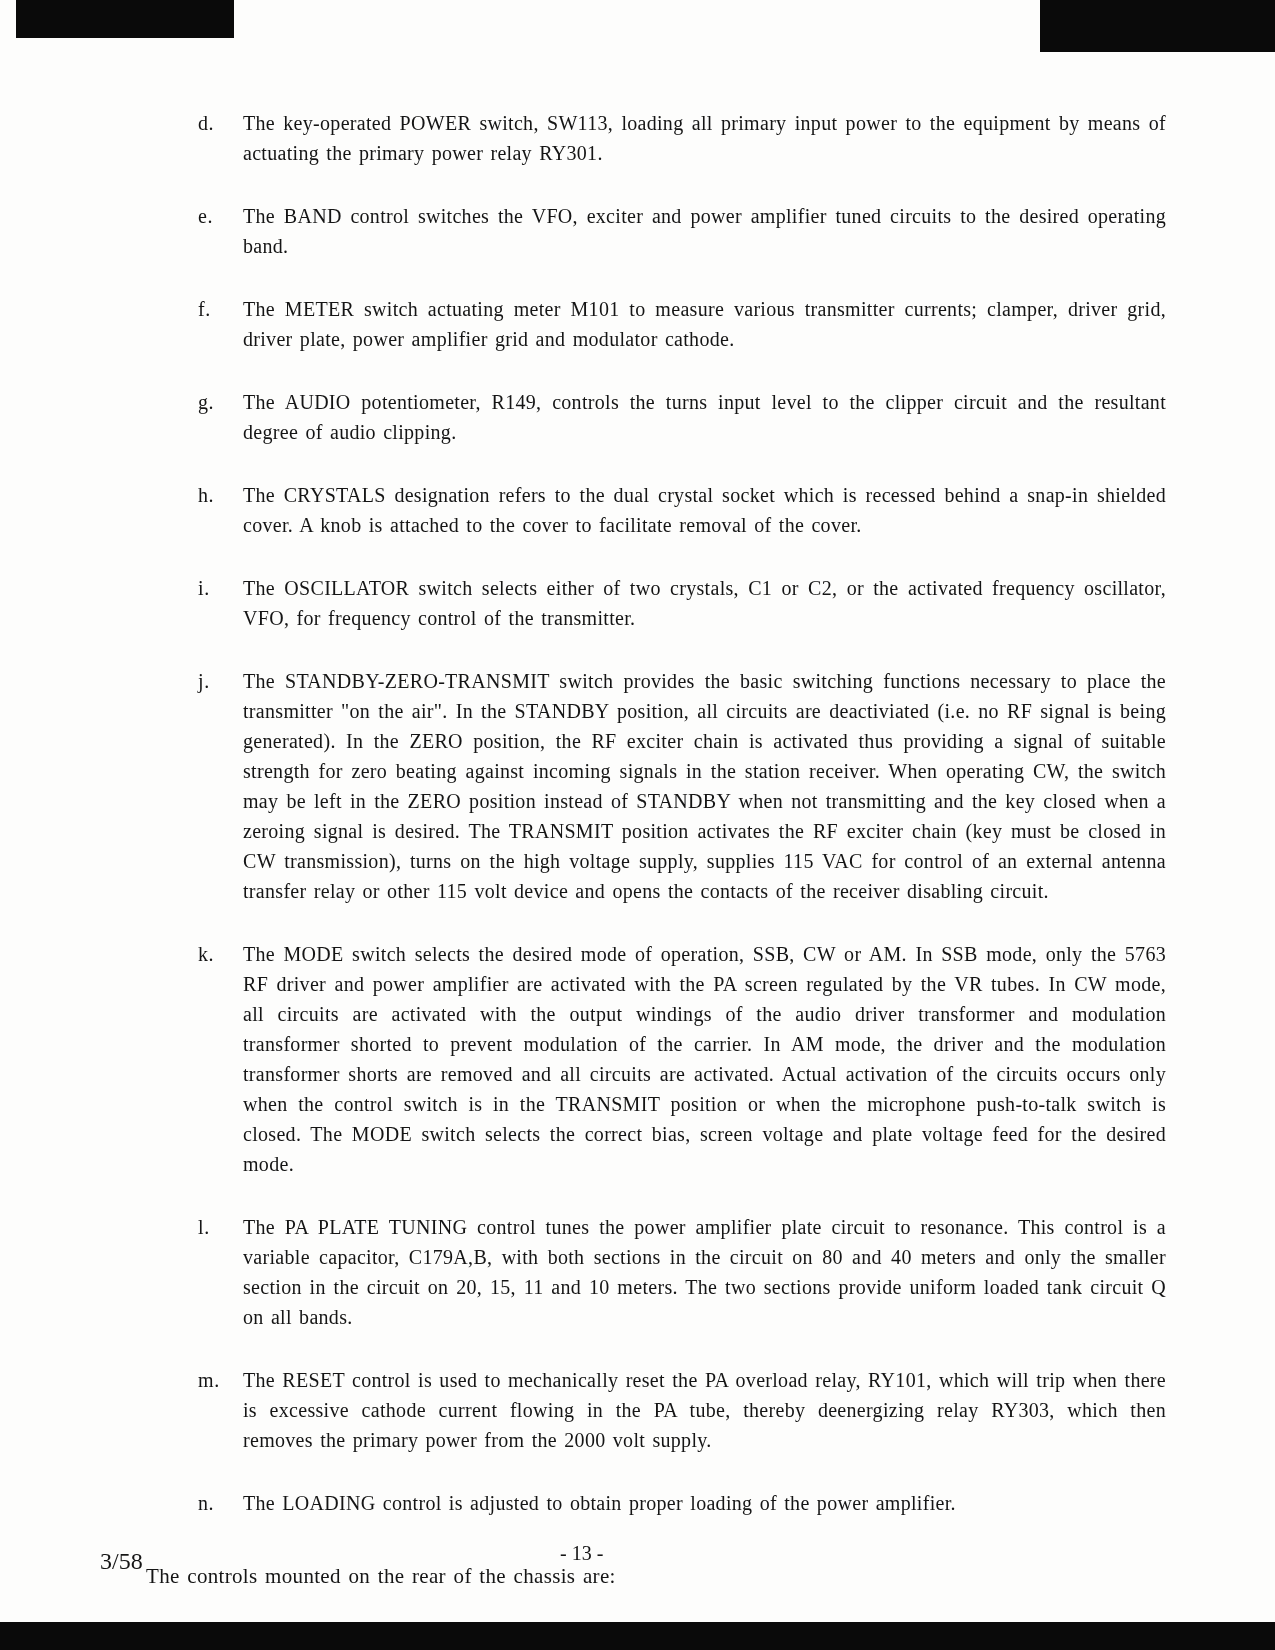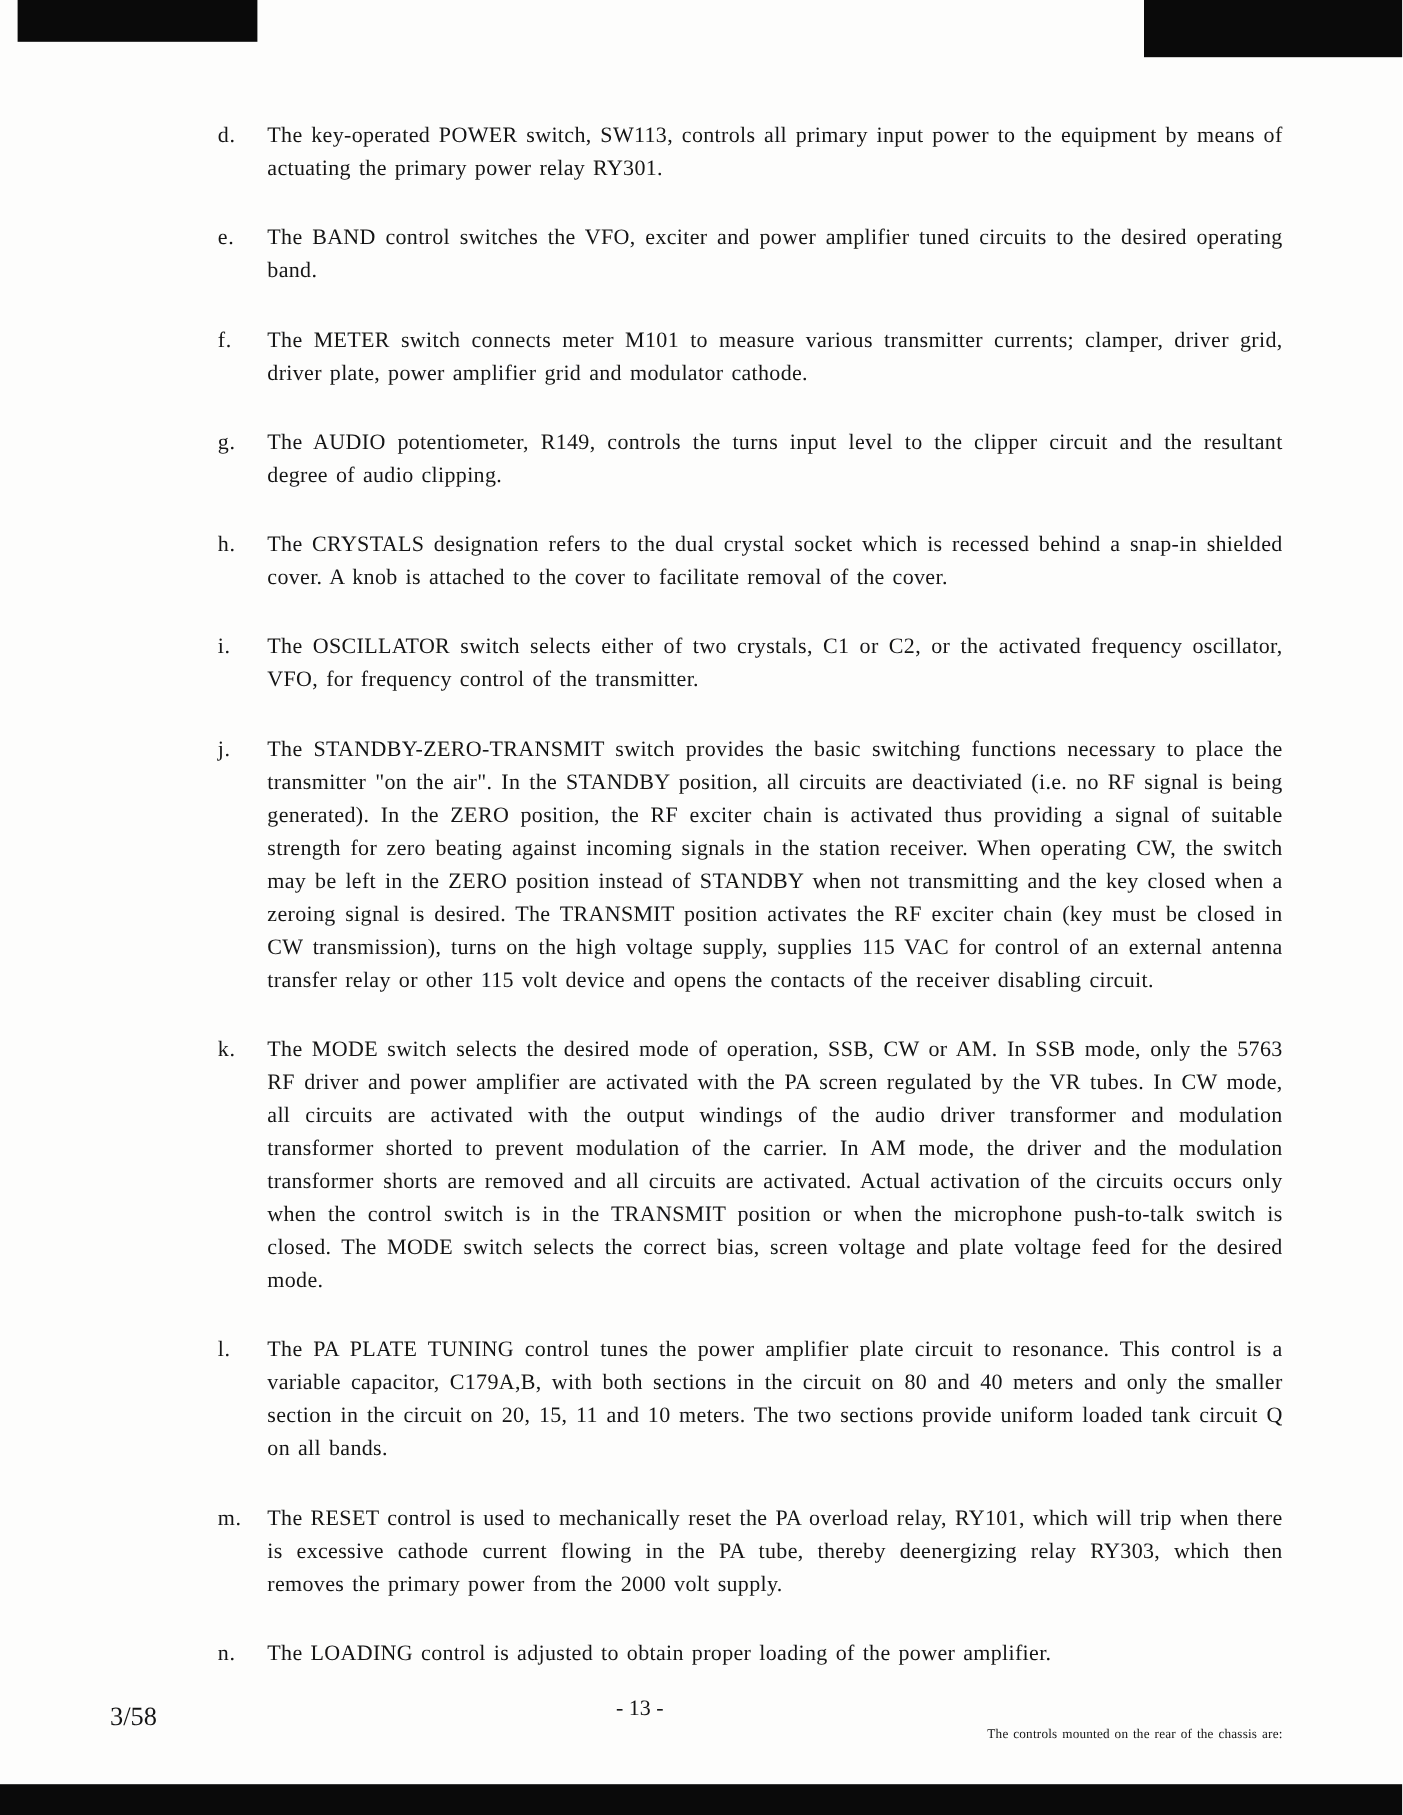--- a/index.html
+++ b/index.html
@@ -43,25 +43,24 @@
     flex: 1 1 auto;
     margin: 0;
     font-size: 20px;
     line-height: 30px;
     letter-spacing: 0.015em;
     word-spacing: 0.10em;
     text-align: justify;
   }
   .closing {
     margin: 43px 0 0 -52px;
-    font-size: 12px;
+    font-size: 21px;
     line-height: 30px;
     letter-spacing: 0.015em;
     word-spacing: 0.10em;
-    text-align: right;
   }
   .footer-left {
     position: absolute;
     left: 100px;
     top: 1548px;
     font-size: 24px;
   }
   .footer-center {
     position: absolute;
     left: 560px;
@@ -75,31 +74,31 @@
 <div class="page">
 
   <div class="artifact tl"></div>
   <div class="artifact tr"></div>
   <div class="artifact bottom"></div>
 
   <main class="content">
 
     <div class="item">
       <span class="letter">d.</span>
-      <p class="text">The key-operated POWER switch, SW113, controls all primary input power to the equipment by means of actuating the primary power relay RY301.</p>
+      <p class="text">The key-operated POWER switch, SW113, loading all primary input power to the equipment by means of actuating the primary power relay RY301.</p>
     </div>
 
     <div class="item">
       <span class="letter">e.</span>
       <p class="text">The BAND control switches the VFO, exciter and power amplifier tuned circuits to the desired operating band.</p>
     </div>
 
     <div class="item">
       <span class="letter">f.</span>
-      <p class="text">The METER switch connects meter M101 to measure various transmitter currents; clamper, driver grid, driver plate, power amplifier grid and modulator cathode.</p>
+      <p class="text">The METER switch actuating meter M101 to measure various transmitter currents; clamper, driver grid, driver plate, power amplifier grid and modulator cathode.</p>
     </div>
 
     <div class="item">
       <span class="letter">g.</span>
       <p class="text">The AUDIO potentiometer, R149, controls the turns input level to the clipper circuit and the resultant degree of audio clipping.</p>
     </div>
 
     <div class="item">
       <span class="letter">h.</span>
       <p class="text">The CRYSTALS designation refers to the dual crystal socket which is recessed behind a snap-in shielded cover.  A knob is attached to the cover to facilitate removal of the cover.</p>

